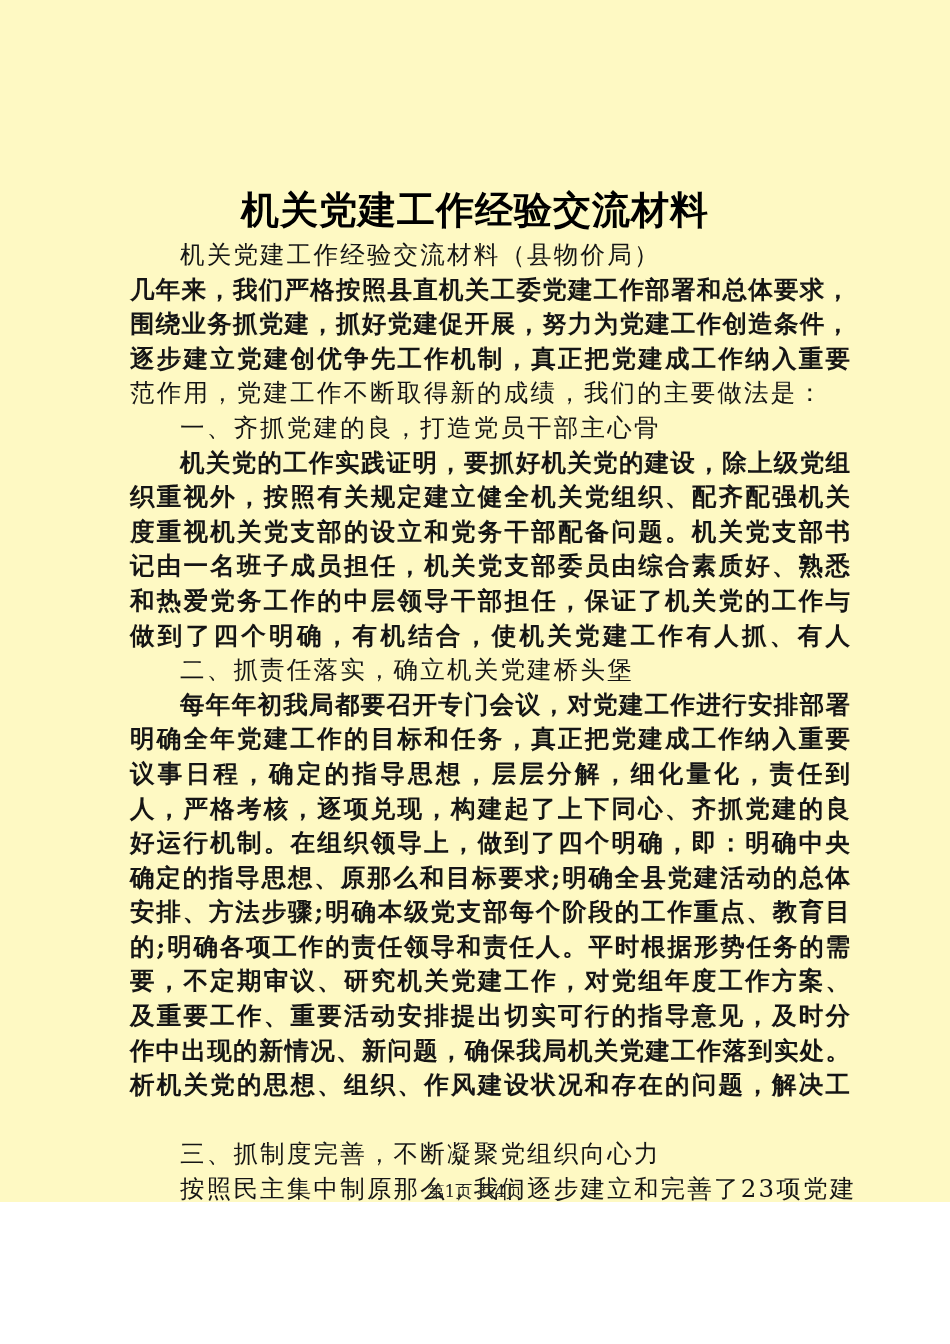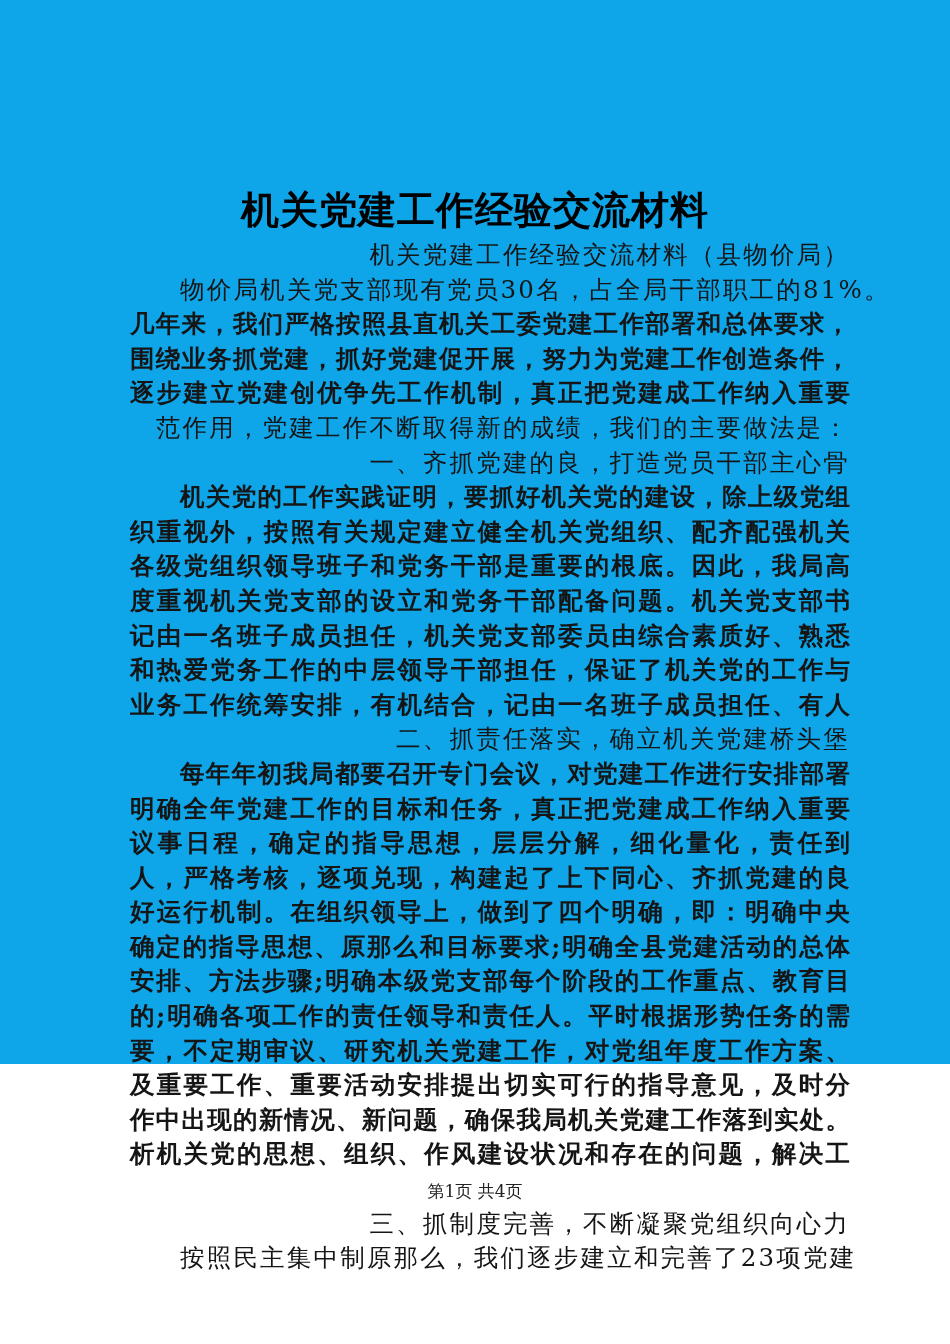--- a/index.html
+++ b/index.html
@@ -12,22 +12,22 @@
       height: 1344px;
       position: relative;
       overflow: hidden;
       font-family: "DejaVu Serif", "Liberation Serif", serif;
       color: #111111;
     }
     .page {
       position: absolute;
       left: 0; top: 0;
       width: 950px;
-      height: 1064px;
-      background: #0ea5e9;
+      height: 1202px;
+      background: #fef9c3;
     }
     .doc-title {
       position: absolute;
       top: 186px;
       left: 0;
       width: 950px;
       text-align: center;
       font-family: "DejaVu Sans", "Liberation Sans", sans-serif;
       font-weight: bold;
       font-size: 38px;
@@ -42,21 +42,20 @@
       width: 720px;
     }
     .line {
       display: block;
       height: 34.6px;
       line-height: 34.6px;
       font-size: 24.5px;
       white-space: nowrap;
       letter-spacing: 2.2px;
       color: #151515;
-      text-align: right;
     }
     .line.indent {
       padding-left: 50px;
     }
     .line.justify {
       text-align-last: justify;
       text-align: justify;
       letter-spacing: 0;
       font-weight: bold;
     }
@@ -76,33 +75,31 @@
     }
   </style>
 </head>
 <body>
 
 <div class="page">
   <div class="doc-title">机关党建工作经验交流材料</div>
 
   <div class="body-text" id="body-text">
       <span class="line indent">机关党建工作经验交流材料（县物价局）</span>
-      <span class="line indent">物价局机关党支部现有党员30名，占全局干部职工的81%。</span>
       <span class="line justify">几年来，我们严格按照县直机关工委党建工作部署和总体要求，</span>
       <span class="line justify">围绕业务抓党建，抓好党建促开展，努力为党建工作创造条件，</span>
       <span class="line justify">逐步建立党建创优争先工作机制，真正把党建成工作纳入重要</span>
       <span class="line">范作用，党建工作不断取得新的成绩，我们的主要做法是：</span>
       <span class="line indent">一、齐抓党建的良，打造党员干部主心骨</span>
       <span class="line indent justify">机关党的工作实践证明，要抓好机关党的建设，除上级党组</span>
       <span class="line justify">织重视外，按照有关规定建立健全机关党组织、配齐配强机关</span>
-      <span class="line justify">各级党组织领导班子和党务干部是重要的根底。因此，我局高</span>
       <span class="line justify">度重视机关党支部的设立和党务干部配备问题。机关党支部书</span>
       <span class="line justify">记由一名班子成员担任，机关党支部委员由综合素质好、熟悉</span>
       <span class="line justify">和热爱党务工作的中层领导干部担任，保证了机关党的工作与</span>
-      <span class="line justify">业务工作统筹安排，有机结合，记由一名班子成员担任、有人</span>
+      <span class="line justify">做到了四个明确，有机结合，使机关党建工作有人抓、有人</span>
       <span class="line indent">二、抓责任落实，确立机关党建桥头堡</span>
       <span class="line indent justify">每年年初我局都要召开专门会议，对党建工作进行安排部署</span>
       <span class="line justify">明确全年党建工作的目标和任务，真正把党建成工作纳入重要</span>
       <span class="line justify">议事日程，确定的指导思想，层层分解，细化量化，责任到</span>
       <span class="line justify">人，严格考核，逐项兑现，构建起了上下同心、齐抓党建的良</span>
       <span class="line justify">好运行机制。在组织领导上，做到了四个明确，即：明确中央</span>
       <span class="line justify">确定的指导思想、原那么和目标要求;明确全县党建活动的总体</span>
       <span class="line justify">安排、方法步骤;明确本级党支部每个阶段的工作重点、教育目</span>
       <span class="line justify">的;明确各项工作的责任领导和责任人。平时根据形势任务的需</span>
       <span class="line justify">要，不定期审议、研究机关党建工作，对党组年度工作方案、</span>

